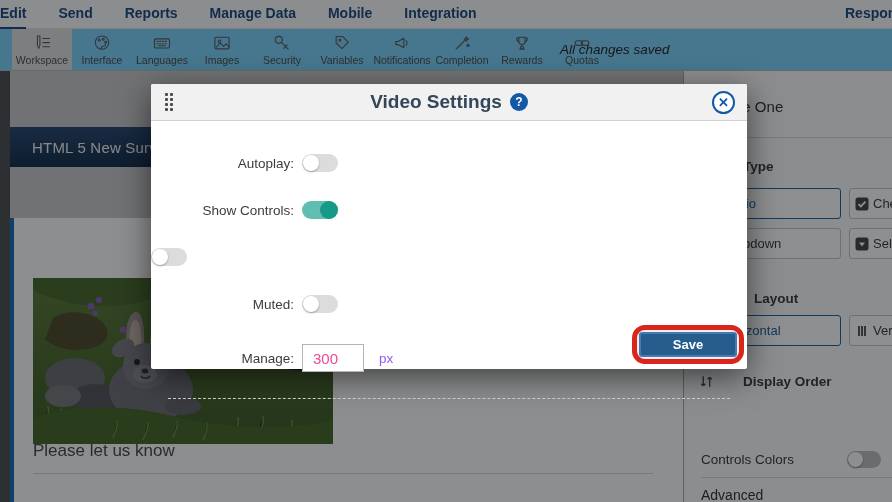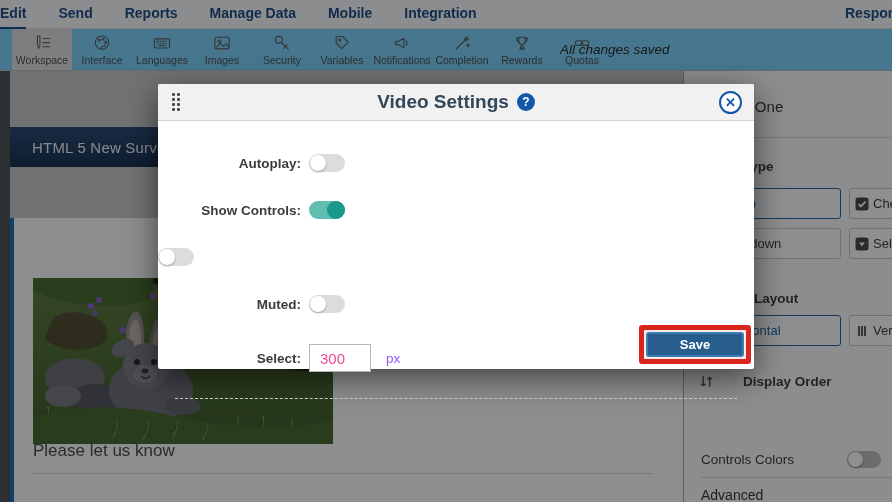--- a/index.html
+++ b/index.html
@@ -50,46 +50,46 @@
   .sb-toggle::after { content:""; position:absolute; left:1px; top:1px; width:15px; height:15px; border-radius:50%;
                       background:#fff; box-shadow:0 1px 2px rgba(0,0,0,.35);}
   .sb-hr2 { position:absolute; left:17px; top:406px; width:270px; border-top:1px solid #d7d7d7; }
   .sb-advanced { position:absolute; left:17px; top:416px; font-size:14px; color:#333; white-space:nowrap;}
   .sb-label { position:absolute; font-size:13.5px; color:#3c3c3c; white-space:nowrap;}
 
   
   .dim { position:absolute; inset:0; background:rgba(5,6,8,0.45); z-index:10; }
 
   
-  .modal { position:absolute; left:158px; top:84px; width:596px; height:285px; background:#fff; z-index:20;
+  .modal { position:absolute; left:151px; top:84px; width:596px; height:285px; background:#fff; z-index:20;
            box-shadow:0 8px 32px rgba(0,0,0,.55); border-radius:2px;}
   .modal-header { position:relative; height:37px; background:#f1f1f1; border-bottom:1px solid #d2d2d2;
                   display:flex; align-items:center; justify-content:center; border-radius:2px 2px 0 0;}
   .drag-handle { position:absolute; left:14px; top:9px; display:grid; grid-template-columns:3px 3px; grid-auto-rows:3px;
                  gap:2px; cursor:grab;}
   .drag-handle i { background:#4a4a4a; border-radius:1px; }
   .modal-title { font-size:19px; font-weight:700; color:#33475b; display:flex; align-items:center; gap:8px;}
   .help-badge { width:18px; height:18px; border-radius:50%; background:#1358a6; color:#fff; font-size:12px; font-weight:700;
                 display:flex; align-items:center; justify-content:center; cursor:pointer;}
   .modal-close { position:absolute; right:12px; top:7px; width:23px; height:23px; border-radius:50%;
                  border:2px solid #1358a6; color:#1358a6; font-size:13px; font-weight:700; line-height:19px;
                  text-align:center; cursor:pointer; background:#fff;}
   .toggle-row { position:absolute; left:0; height:18px; display:flex; align-items:center; }
-  .toggle-label { width:143px; text-align:right; font-size:13.5px; font-weight:700; color:#3c3c3c; margin-right:8px;}
+  .toggle-label { width:143px; text-align:right; font-size:13.5px; font-weight:400; color:#3c3c3c; margin-right:8px;}
   .switch { position:relative; width:36px; height:18px; border-radius:9px; background:#dcdcdc; cursor:pointer; flex:0 0 auto;}
   .switch .knob { position:absolute; top:1px; left:1px; width:16px; height:16px; border-radius:50%; background:#fff;
                   box-shadow:0 1px 2px rgba(0,0,0,.3);}
   .switch.on { background:#62bdb1; }
   .switch.on .knob { left:auto; right:0px; width:18px; height:18px; top:0; background:#17998a; box-shadow:none;}
   .width-row { position:absolute; left:0; top:260px; height:28px; display:flex; align-items:center;}
   .width-input { width:62px; height:28px; border:1px solid #b5b5b5; font-size:15px; color:#ec4899; padding-left:10px;
                  font-family:"Liberation Sans",sans-serif; margin-right:15px;}
   .width-unit { font-size:13.5px; color:#8b5cf6; }
   .dashed-sep { position:absolute; left:17px; right:17px; top:314px; border-top:1px dashed #c9c9c9; }
-  .save-ring { position:absolute; right:3px; bottom:5px; border:5px solid #da251c; border-radius:3px; padding:2px;
+  .save-ring { position:absolute; right:3px; bottom:5px; border:5px solid #da251c; border-radius:13px; padding:2px;
                background:#fceceb;}
   .save-btn { width:98px; height:25px; background:#275d8c; border:2px solid #3d7db3; border-radius:3px; color:#fff;
               font-size:13px; font-weight:700; font-family:"Liberation Sans",sans-serif; cursor:pointer; display:block;}
 </style>
 </head>
 <body>
 
 <div class="page">
 
   <div class="topnav">
@@ -350,21 +350,21 @@
         </div>
         <div class="toggle-row" style="top: 211px;">
           <span class="toggle-label">Muted:</span>
           <div class="switch">
             <div class="knob"></div>
           </div>
         </div>
       </div>
 
     <div class="width-row">
-      <span class="toggle-label">Select:</span>
+      <span class="toggle-label">Manage:</span>
       <input class="width-input" value="300" style="">
       <span class="width-unit">px</span>
     </div>
 
     <div class="dashed-sep"></div>
 
     <div class="save-ring">
       <button class="save-btn">Save</button>
     </div>
   </div>

